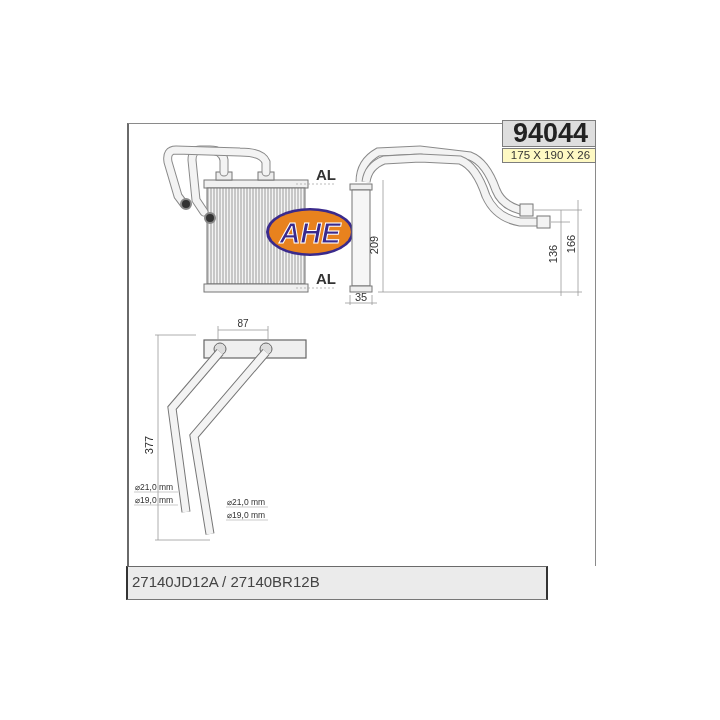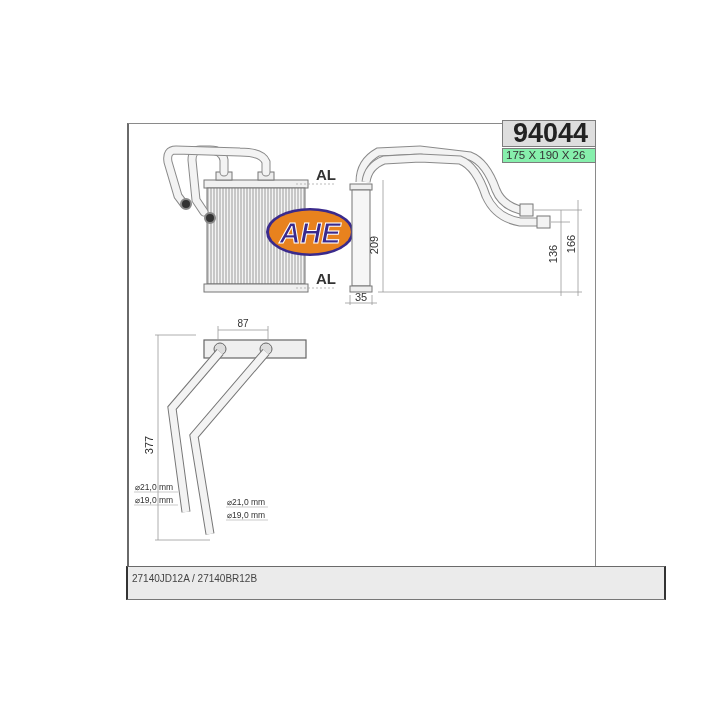--- a/index.html
+++ b/index.html
@@ -1,20 +1,20 @@
 <!DOCTYPE html>
 <html><head>
 <meta charset="utf-8">
 <style>
   html, body { margin: 0; padding: 0; }
   body { width: 720px; height: 720px; background: #ffffff; position: relative; overflow: hidden; font-family: "Liberation Sans", sans-serif; }
   .frame { position: absolute; left: 127px; top: 123px; width: 469px; height: 443px; border-top: 1.5px solid #8a8a8a; border-left: 2px solid #6a6a6a; border-right: 1.5px solid #8a8a8a; box-sizing: border-box; }
   .title-box { position: absolute; left: 502px; top: 120px; width: 94px; height: 27px; background: #dedede; border: 1.5px solid #7d7d7d; box-sizing: border-box; font-weight: bold; font-size: 27px; color: #222; line-height: 24px; padding-left: 10px; }
-  .dims-box { position: absolute; left: 502px; top: 148px; width: 94px; height: 15px; background: #86efac; border: 1.5px solid #7d7d7d; box-sizing: border-box; font-size: 11.5px; color: #333; line-height: 12px; padding-left: 3px; white-space: nowrap; }
-  .footer { position: absolute; left: 126px; top: 566px; width: 540px; height: 34px; background: #ebebeb; border-top: 1.5px solid #6a6a6a; border-bottom: 1px solid #777; border-left: 2px solid #333; border-right: 2px solid #333; box-sizing: border-box; font-size: 10px; color: #444; padding: 6px 4px; }
+  .dims-box { position: absolute; left: 502px; top: 148px; width: 94px; height: 15px; background: #fef9c3; border: 1.5px solid #7d7d7d; box-sizing: border-box; font-size: 11.5px; color: #333; line-height: 12px; padding-left: 3px; white-space: nowrap; text-align: center; }
+  .footer { position: absolute; left: 126px; top: 566px; width: 422px; height: 34px; background: #ebebeb; border-top: 1.5px solid #6a6a6a; border-bottom: 1px solid #777; border-left: 2px solid #333; border-right: 2px solid #333; box-sizing: border-box; font-size: 15px; color: #444; padding: 6px 4px; }
   svg.drawing { position: absolute; left: 0; top: 0; }
   .lbl { font-family: "Liberation Sans", sans-serif; fill: #333; }
 </style>
 </head>
 <body>
 
 <div class="frame"></div>
 
 <div class="title-box">94044</div>
 <div class="dims-box">175 X 190 X 26</div>

